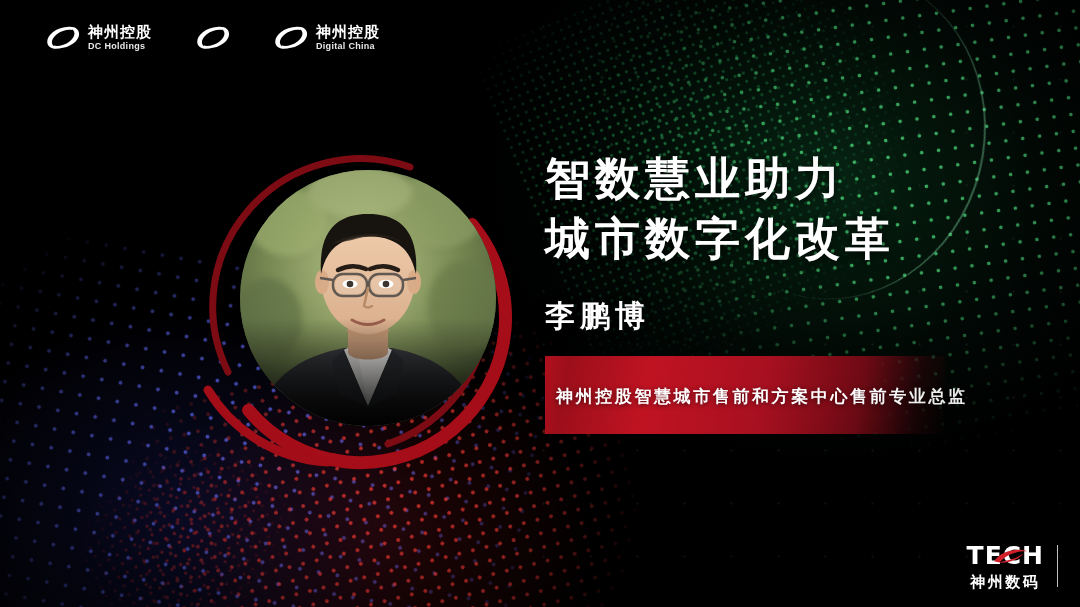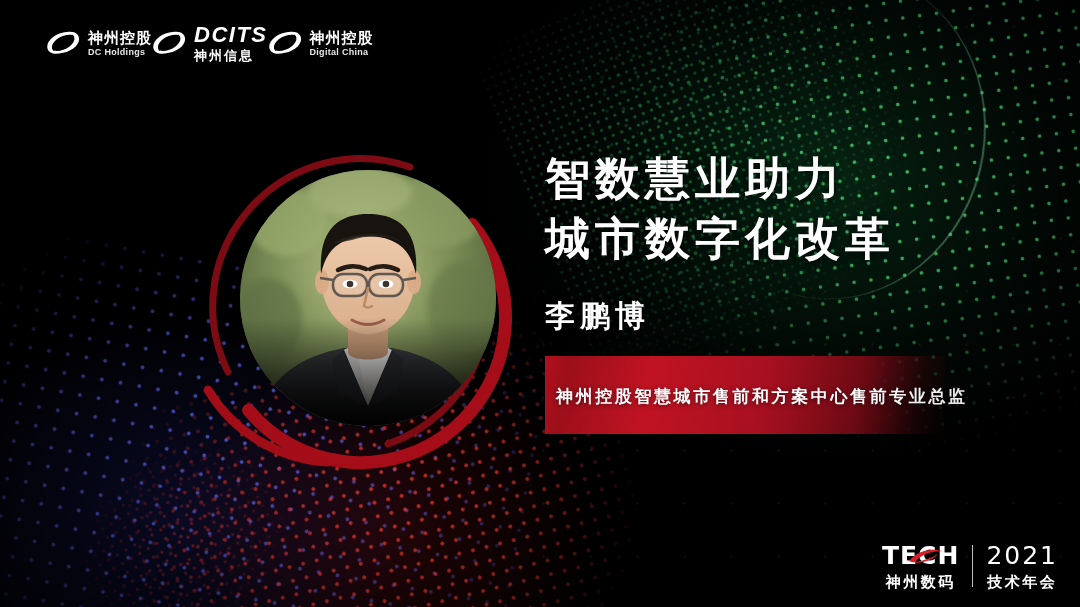--- a/index.html
+++ b/index.html
@@ -110,21 +110,21 @@
   .speckle {
     position:absolute; right:0; top:0; width:560px; height:607px;
     background-image:radial-gradient(circle, rgba(120,160,130,.20) .9px, transparent 1.5px);
     background-size:47px 53px;
     opacity:.5;
   }
 
   
   .logobar {
     position:absolute; top:24px; left:46px;
-    display:flex; align-items:center; 
+    display:flex; align-items:center; gap:44px;
     z-index:30;
   }
   .logo { display:flex; align-items:center; gap:8px; }
   .swoosh { width:34px; height:26px; flex:0 0 auto; }
   .logo-txt { display:flex; flex-direction:column; line-height:1; }
   .logo-cn {
     color:#fff; font-size:15px; font-weight:700;
     letter-spacing:1px; white-space:nowrap;
   }
   .logo-en {
@@ -267,24 +267,20 @@
       </div>
     </div>
 
     <div class="logo">
       <svg class="swoosh" viewBox="0 0 40 30">
         <g fill="#ffffff">
           <path d="M31 3.4C24.4 1.1 14.6 3 8 8.2 1.4 13.4-.6 20.6 3.8 24.9c3.6 3.5 10.8 3.7 17.6.8-5.4 1.3-10.6.6-13-2-3.1-3.3-1.2-8.9 4.3-13.2C18.2 6.2 26 4.3 31 5.6z"></path>
           <path d="M9.4 26.1c6.6 2.3 16.4.4 23-4.8 6.6-5.2 8.6-12.4 4.2-16.7C33 1.1 25.8.9 19 3.8c5.4-1.3 10.6-.6 13 2 3.1 3.3 1.2 8.9-4.3 13.2-5.5 4.3-13.3 6.2-18.3 4.9z"></path>
         </g>
       </svg>
-      <div class="logo-txt">
-        <span class="logo-big">DCITS</span>
-        <span class="logo-sub">神州信息</span>
-      </div>
     </div>
 
     <div class="logo">
       <svg class="swoosh" viewBox="0 0 40 30">
         <g fill="#ffffff">
           <path d="M31 3.4C24.4 1.1 14.6 3 8 8.2 1.4 13.4-.6 20.6 3.8 24.9c3.6 3.5 10.8 3.7 17.6.8-5.4 1.3-10.6.6-13-2-3.1-3.3-1.2-8.9 4.3-13.2C18.2 6.2 26 4.3 31 5.6z"></path>
           <path d="M9.4 26.1c6.6 2.3 16.4.4 23-4.8 6.6-5.2 8.6-12.4 4.2-16.7C33 1.1 25.8.9 19 3.8c5.4-1.3 10.6-.6 13 2 3.1 3.3 1.2 8.9-4.3 13.2-5.5 4.3-13.3 6.2-18.3 4.9z"></path>
         </g>
       </svg>
       <div class="logo-txt">
@@ -405,20 +401,16 @@
     <div class="eb-col">
       <div class="eb-tech">
         <span>TECH</span>
         <svg class="slash" viewBox="0 0 80 30" preserveAspectRatio="none">
           <path d="M28 22 C 36 8 54 6 62 10 C 52 9 40 14 34 23 C 44 21 52 18 58 13 C 52 22 38 26 28 22 Z" fill="#d2202b"></path>
         </svg>
       </div>
       <div class="eb-cn">神州数码</div>
     </div>
     <div class="eb-div"></div>
-    <div class="eb-col">
-      <div class="eb-year">2021</div>
-      <div class="eb-cn">技术年会</div>
-    </div>
   </div>
 
   <div class="vignette"></div>
 </div>
 
 </body></html>

